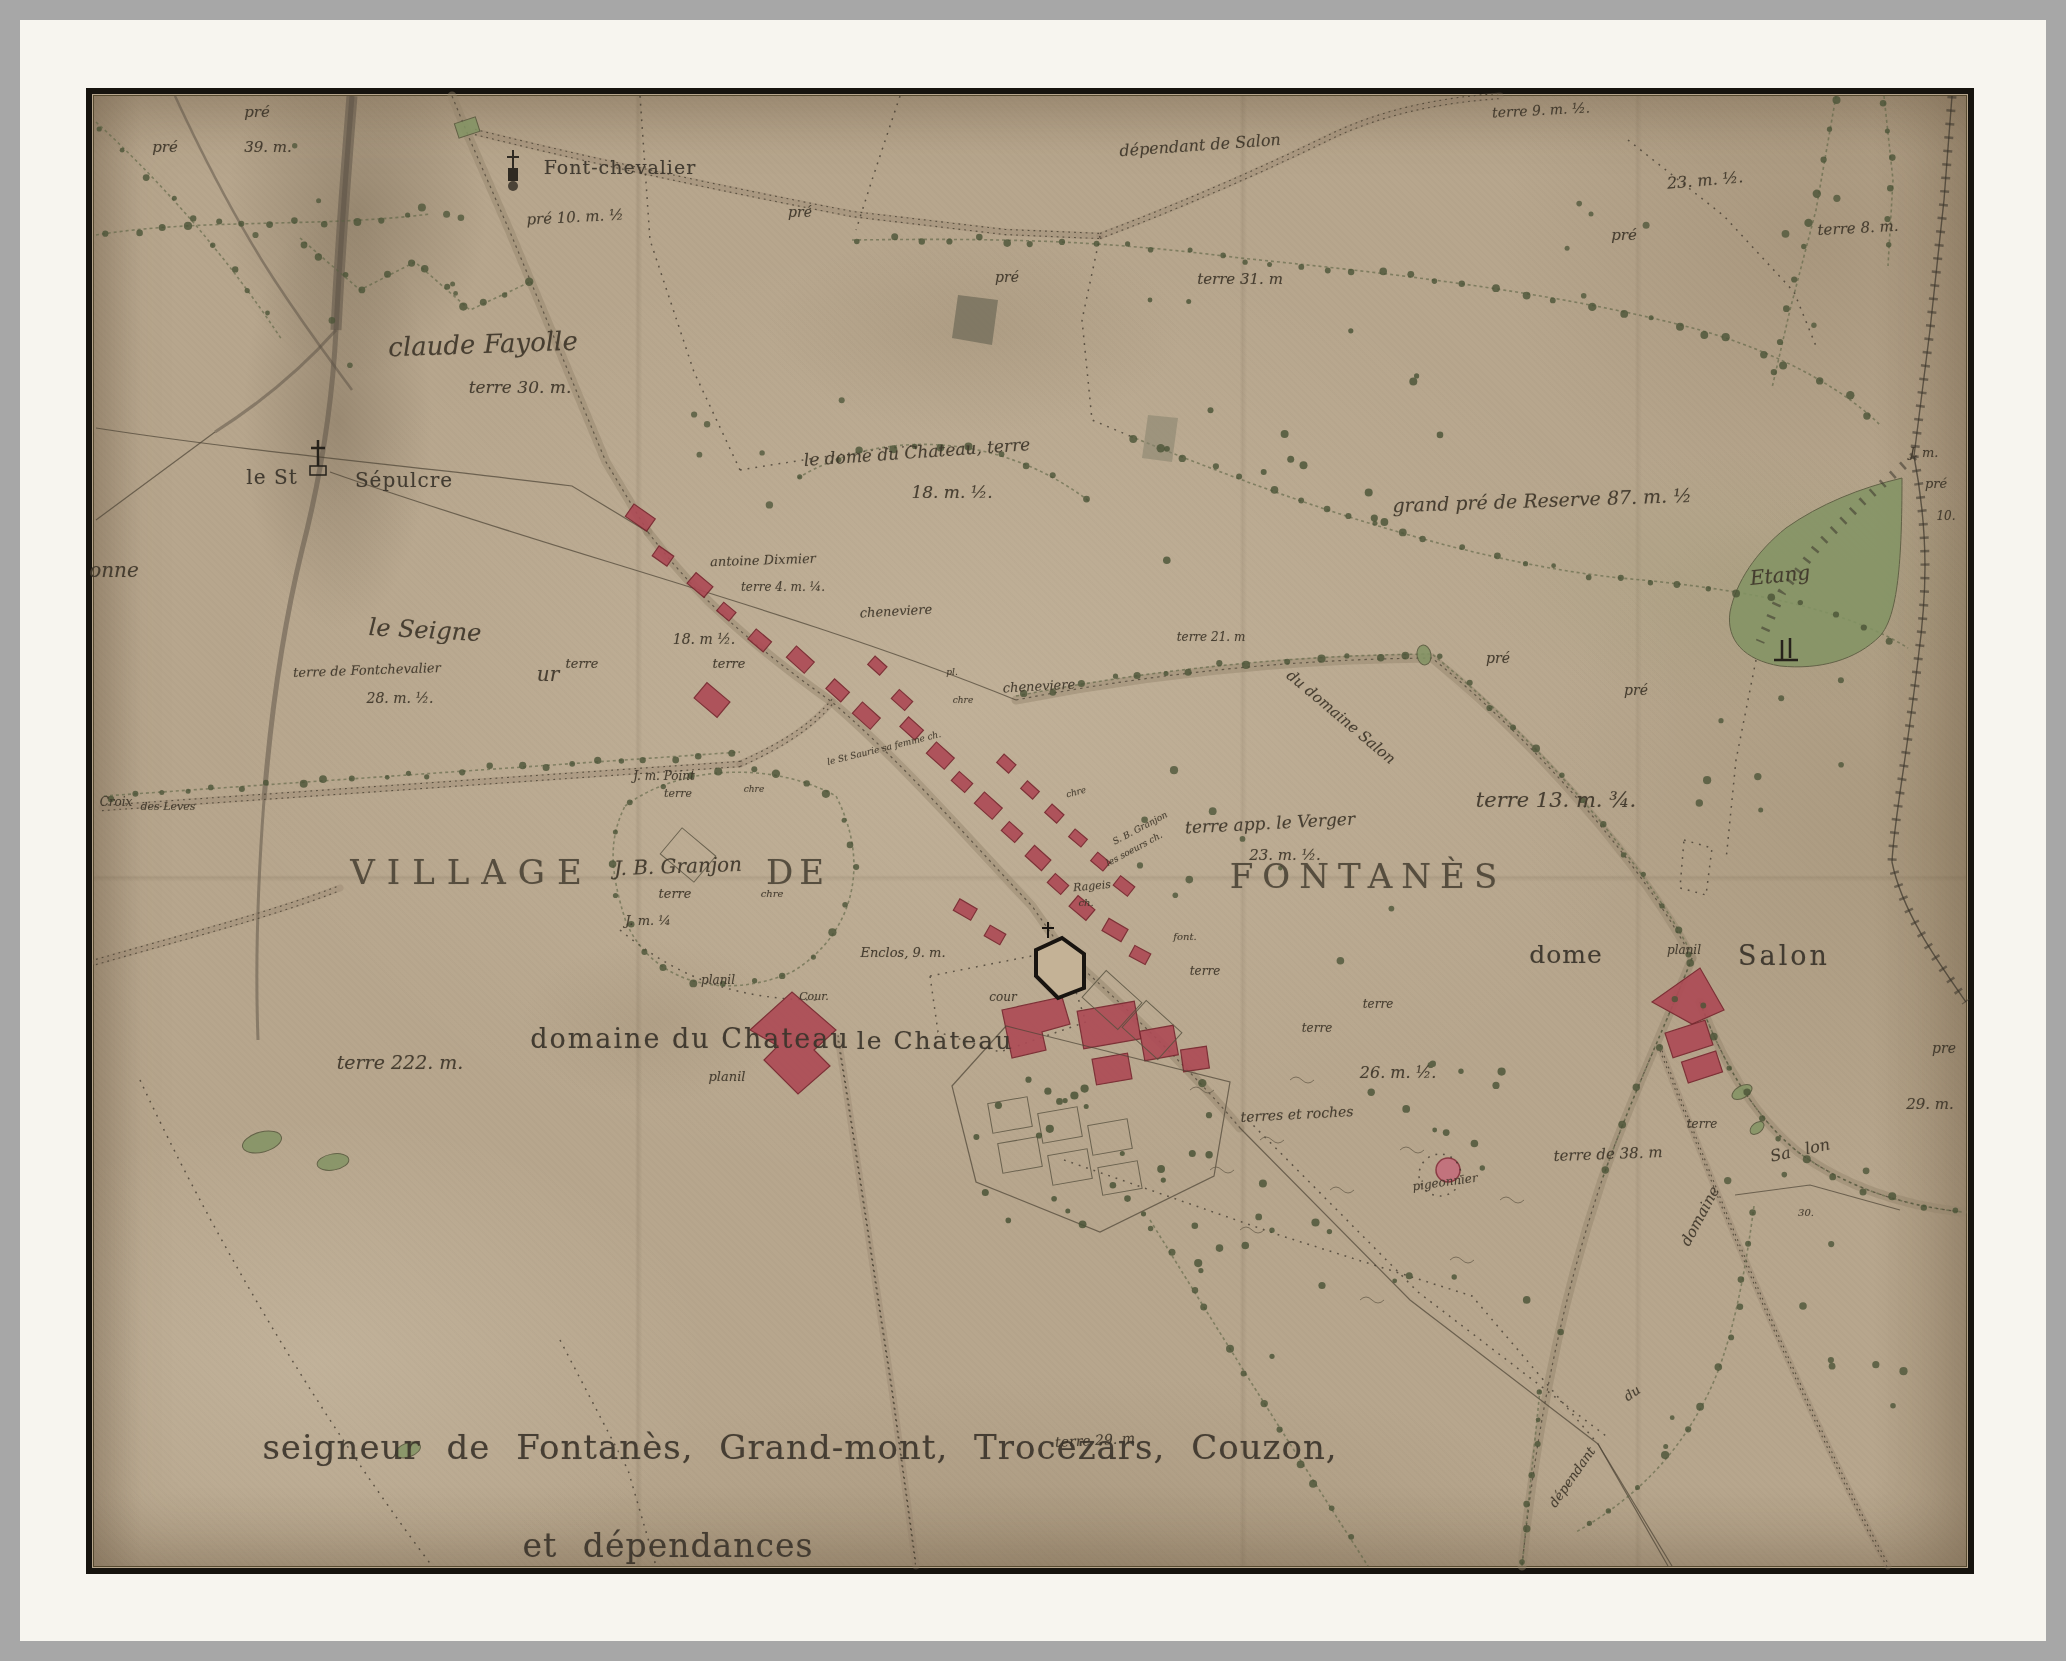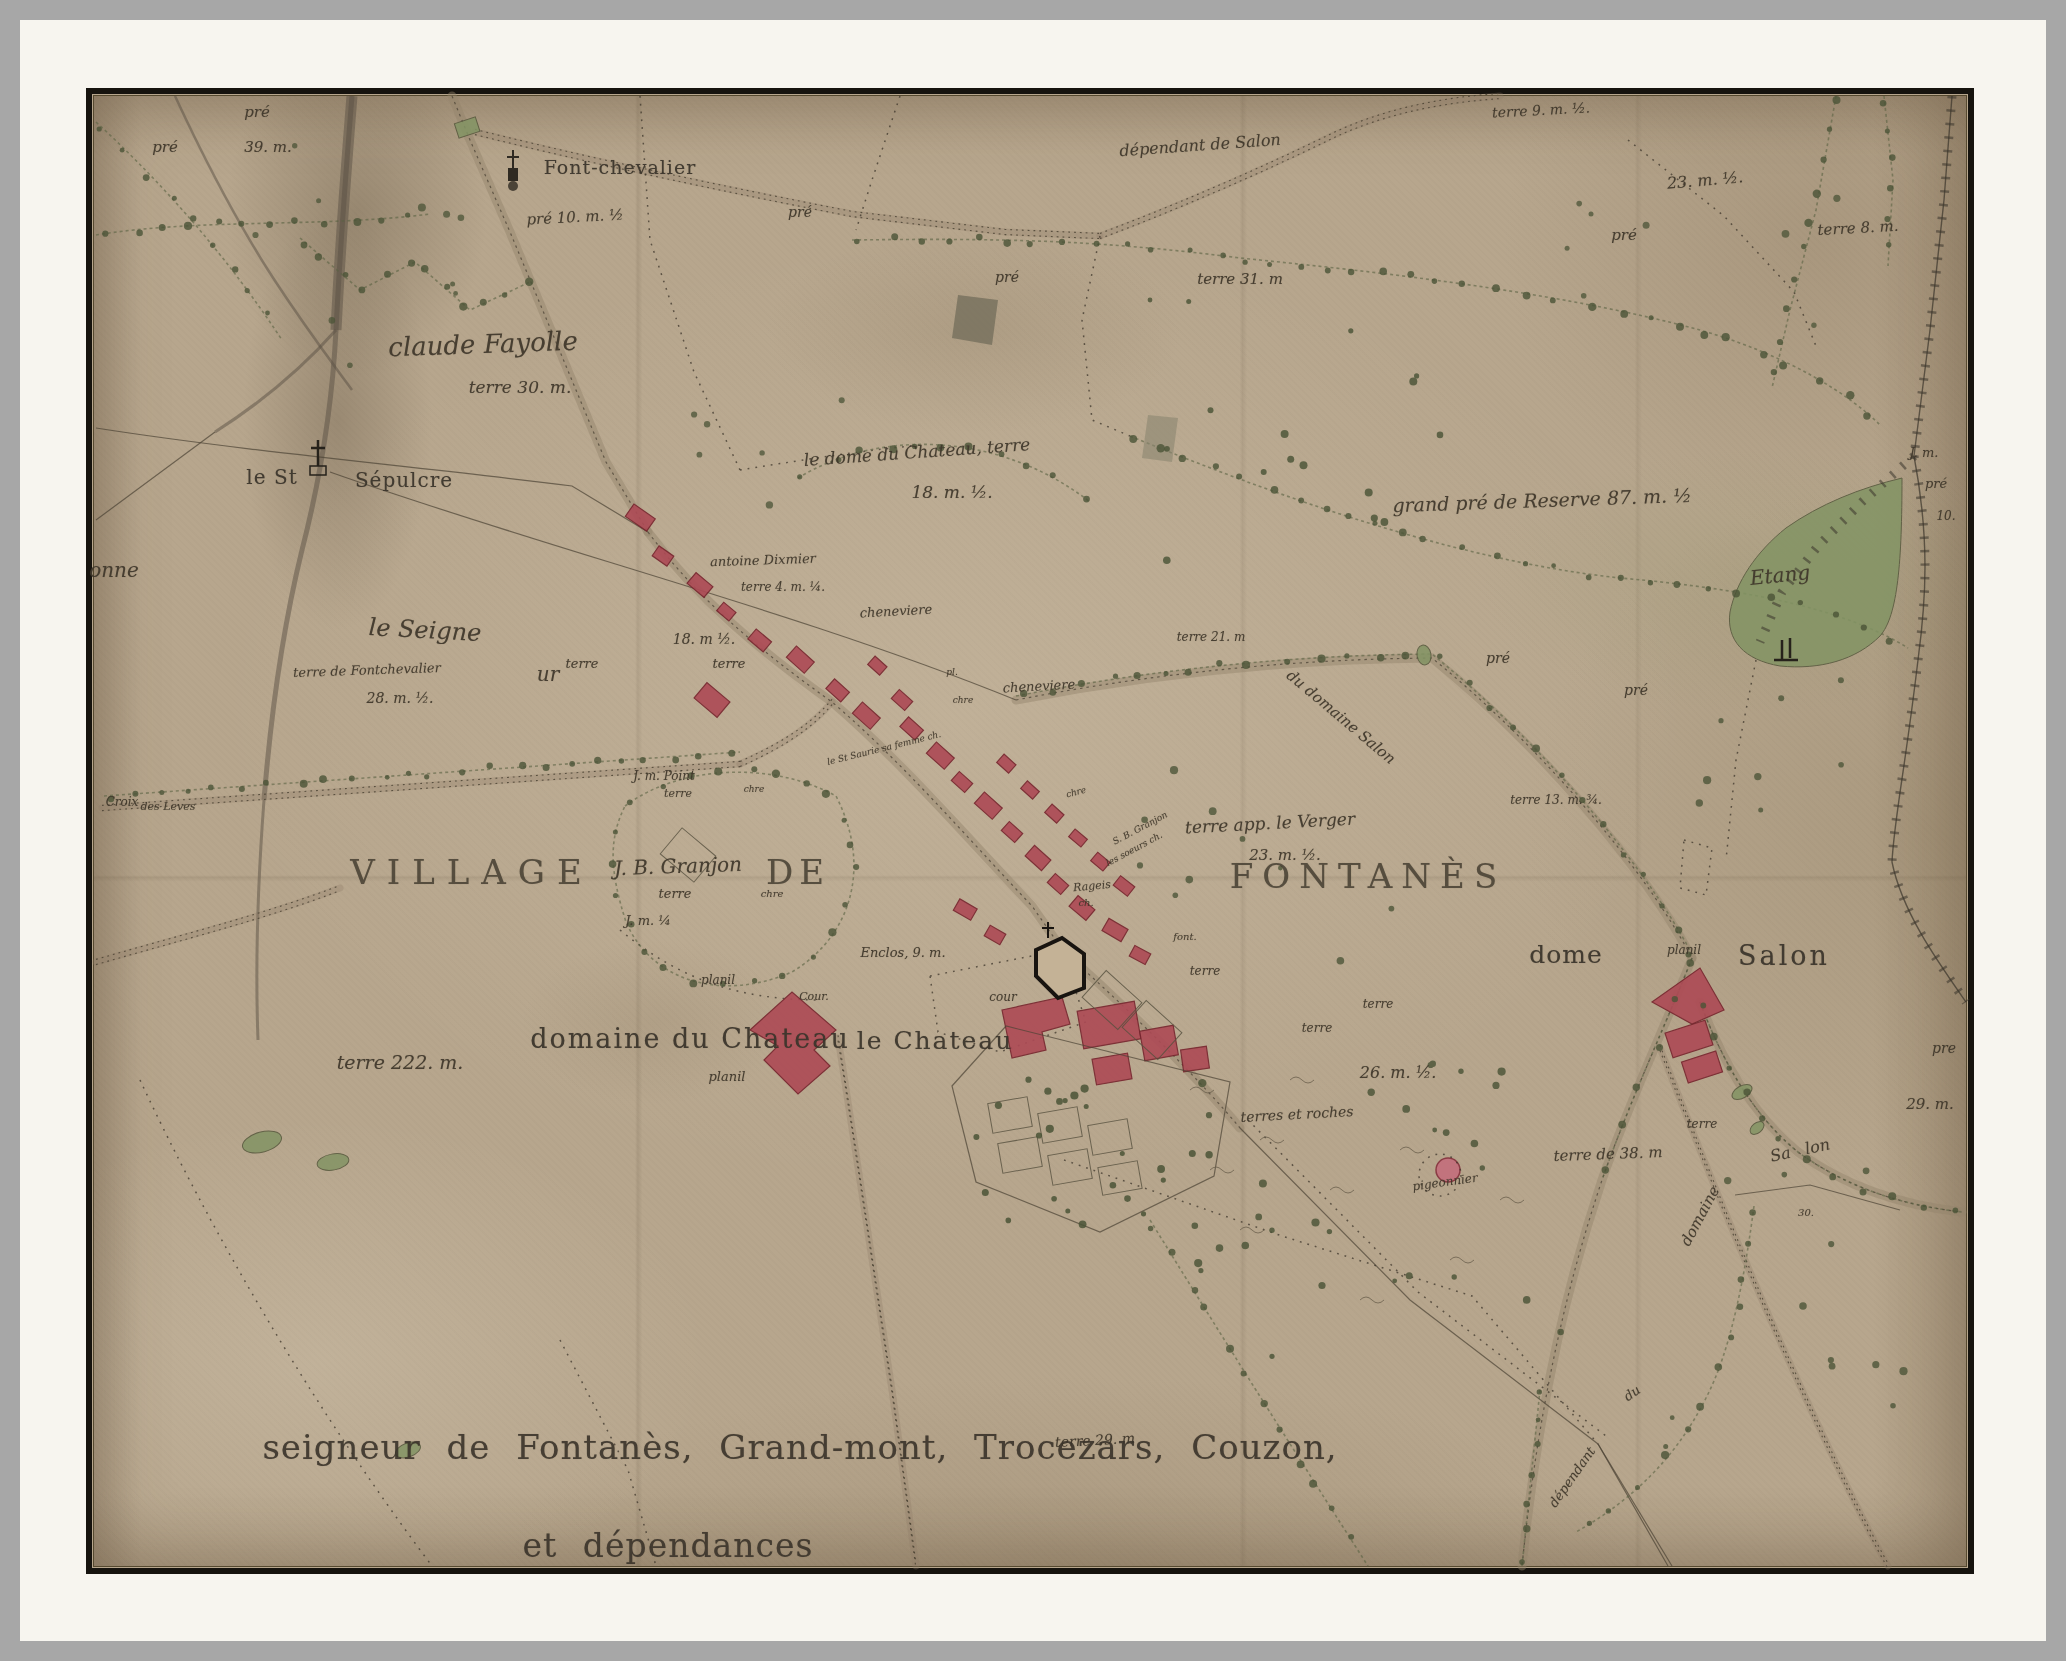--- a/index.html
+++ b/index.html
@@ -724,21 +724,21 @@
       <div class="lbl hw" style="left: 114px; top: 570px; font-size: 20px; transform: translate(-50%, -50%) rotate(0deg);">onne</div>
       <div class="lbl hw" style="left: 1211px; top: 637px; font-size: 12px; transform: translate(-50%, -50%) rotate(0deg);">terre 21. m</div>
       <div class="lbl hw" style="left: 1542px; top: 500px; font-size: 19px; transform: translate(-50%, -50%) rotate(-2deg);">grand pré de Reserve 87. m. ½</div>
       <div class="lbl hw" style="left: 1498px; top: 658px; font-size: 14px; transform: translate(-50%, -50%) rotate(0deg);">pré</div>
       <div class="lbl hw" style="left: 1636px; top: 690px; font-size: 14px; transform: translate(-50%, -50%) rotate(0deg);">pré</div>
       <div class="lbl hw" style="left: 1780px; top: 575px; font-size: 20px; transform: translate(-50%, -50%) rotate(-6deg);">Etang</div>
       <div class="lbl hw" style="left: 1924px; top: 452px; font-size: 13px; transform: translate(-50%, -50%) rotate(0deg);">J. m.</div>
       <div class="lbl hw" style="left: 1936px; top: 483px; font-size: 13px; transform: translate(-50%, -50%) rotate(0deg);">pré</div>
       <div class="lbl hw" style="left: 1946px; top: 516px; font-size: 12px; transform: translate(-50%, -50%) rotate(0deg);">10.</div>
       <div class="lbl hw" style="left: 1341px; top: 717px; font-size: 15px; transform: translate(-50%, -50%) rotate(40deg);">du domaine Salon</div>
-      <div class="lbl hw" style="left: 1556px; top: 800px; font-size: 12px; transform: translate(-50%, -50%) rotate(0deg);">terre 13. m. ¾.</div>
+      <div class="lbl hw" style="left: 1556px; top: 800px; font-size: 21px; transform: translate(-50%, -50%) rotate(0deg);">terre 13. m. ¾.</div>
       <div class="lbl hw" style="left: 1039px; top: 686px; font-size: 13px; transform: translate(-50%, -50%) rotate(-3deg);">cheneviere</div>
       <div class="lbl hw" style="left: 952px; top: 672px; font-size: 9px; transform: translate(-50%, -50%) rotate(0deg);">pl.</div>
       <div class="lbl hw" style="left: 963px; top: 700px; font-size: 9px; transform: translate(-50%, -50%) rotate(0deg);">chre</div>
       <div class="lbl hw" style="left: 1076px; top: 792px; font-size: 9px; transform: translate(-50%, -50%) rotate(-15deg);">chre</div>
       <div class="lbl hw" style="left: 664px; top: 776px; font-size: 12px; transform: translate(-50%, -50%) rotate(0deg);">J. m. Point</div>
       <div class="lbl hw" style="left: 678px; top: 793px; font-size: 11px; transform: translate(-50%, -50%) rotate(0deg);">terre</div>
       <div class="lbl hw" style="left: 754px; top: 789px; font-size: 9px; transform: translate(-50%, -50%) rotate(0deg);">chre</div>
       <div class="lbl hw" style="left: 884px; top: 748px; font-size: 9px; transform: translate(-50%, -50%) rotate(-14deg);">le St Saurie sa femme ch.</div>
       <div class="lbl caps" style="left: 472px; top: 872px; font-size: 34px; transform: translate(-50%, -50%) rotate(0deg); letter-spacing: 12px;">VILLAGE</div>
       <div class="lbl caps" style="left: 798px; top: 872px; font-size: 34px; transform: translate(-50%, -50%) rotate(0deg); letter-spacing: 6px;">DE</div>
@@ -774,18 +774,18 @@
       <div class="lbl hw" style="left: 1398px; top: 1072px; font-size: 16px; transform: translate(-50%, -50%) rotate(0deg);">26. m. ½.</div>
       <div class="lbl hw" style="left: 1297px; top: 1114px; font-size: 14px; transform: translate(-50%, -50%) rotate(-3deg);">terres et roches</div>
       <div class="lbl hw" style="left: 1445px; top: 1182px; font-size: 12px; transform: translate(-50%, -50%) rotate(-8deg);">pigeonnier</div>
       <div class="lbl hw" style="left: 1608px; top: 1154px; font-size: 15px; transform: translate(-50%, -50%) rotate(-2deg);">terre de 38. m</div>
       <div class="lbl hw" style="left: 1800px; top: 1150px; font-size: 16px; transform: translate(-50%, -50%) rotate(-12deg); word-spacing: 10px;">Sa lon</div>
       <div class="lbl hw" style="left: 1700px; top: 1216px; font-size: 15px; transform: translate(-50%, -50%) rotate(-62deg);">domaine</div>
       <div class="lbl hw" style="left: 1806px; top: 1212px; font-size: 10px; transform: translate(-50%, -50%) rotate(0deg);">30.</div>
       <div class="lbl hw" style="left: 1572px; top: 1477px; font-size: 13px; transform: translate(-50%, -50%) rotate(-55deg);">dépendant</div>
       <div class="lbl hw" style="left: 1632px; top: 1393px; font-size: 13px; transform: translate(-50%, -50%) rotate(-35deg);">du</div>
       <div class="lbl hw" style="left: 1095px; top: 1440px; font-size: 14px; transform: translate(-50%, -50%) rotate(-3deg);">terre 29. m</div>
-      <div class="lbl hw" style="left: 122px; top: 802px; font-size: 12px; transform: translate(-50%, -50%) rotate(0deg);">Croix</div>
+      <div class="lbl hw" style="left: 116px; top: 802px; font-size: 12px; transform: translate(-50%, -50%) rotate(0deg);">Croix</div>
       <div class="lbl hw" style="left: 168px; top: 806px; font-size: 11px; transform: translate(-50%, -50%) rotate(0deg);">des Leves</div>
       <div class="lbl title2" style="left: 800px; top: 1447px; font-size: 34px; transform: translate(-50%, -50%) rotate(0deg);">seigneur de Fontanès, Grand-mont, Trocezars, Couzon,</div>
       <div class="lbl title2" style="left: 668px; top: 1545px; font-size: 33px; transform: translate(-50%, -50%) rotate(0deg);">et dépendances</div>
     </div>
 </div>
 
 </body></html>

